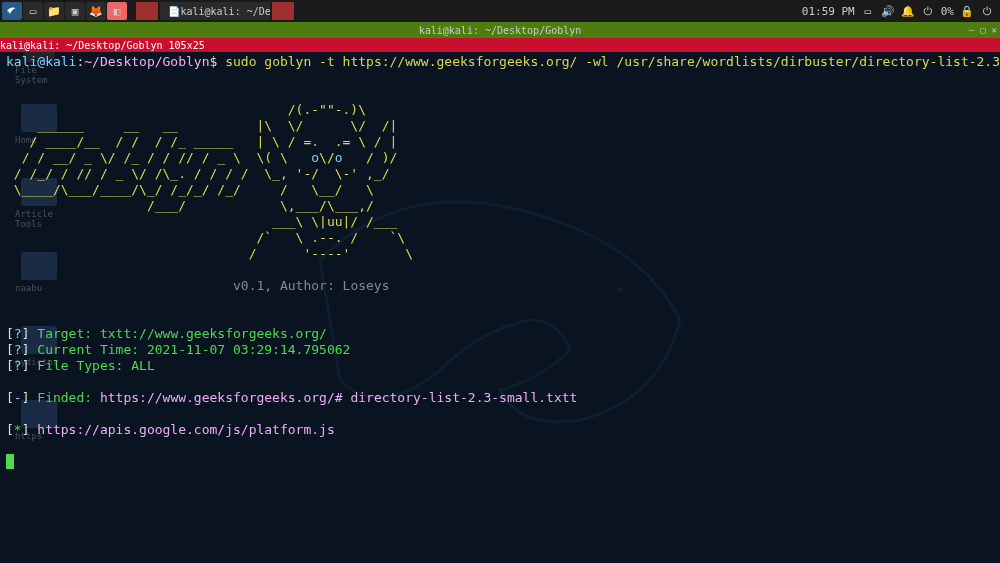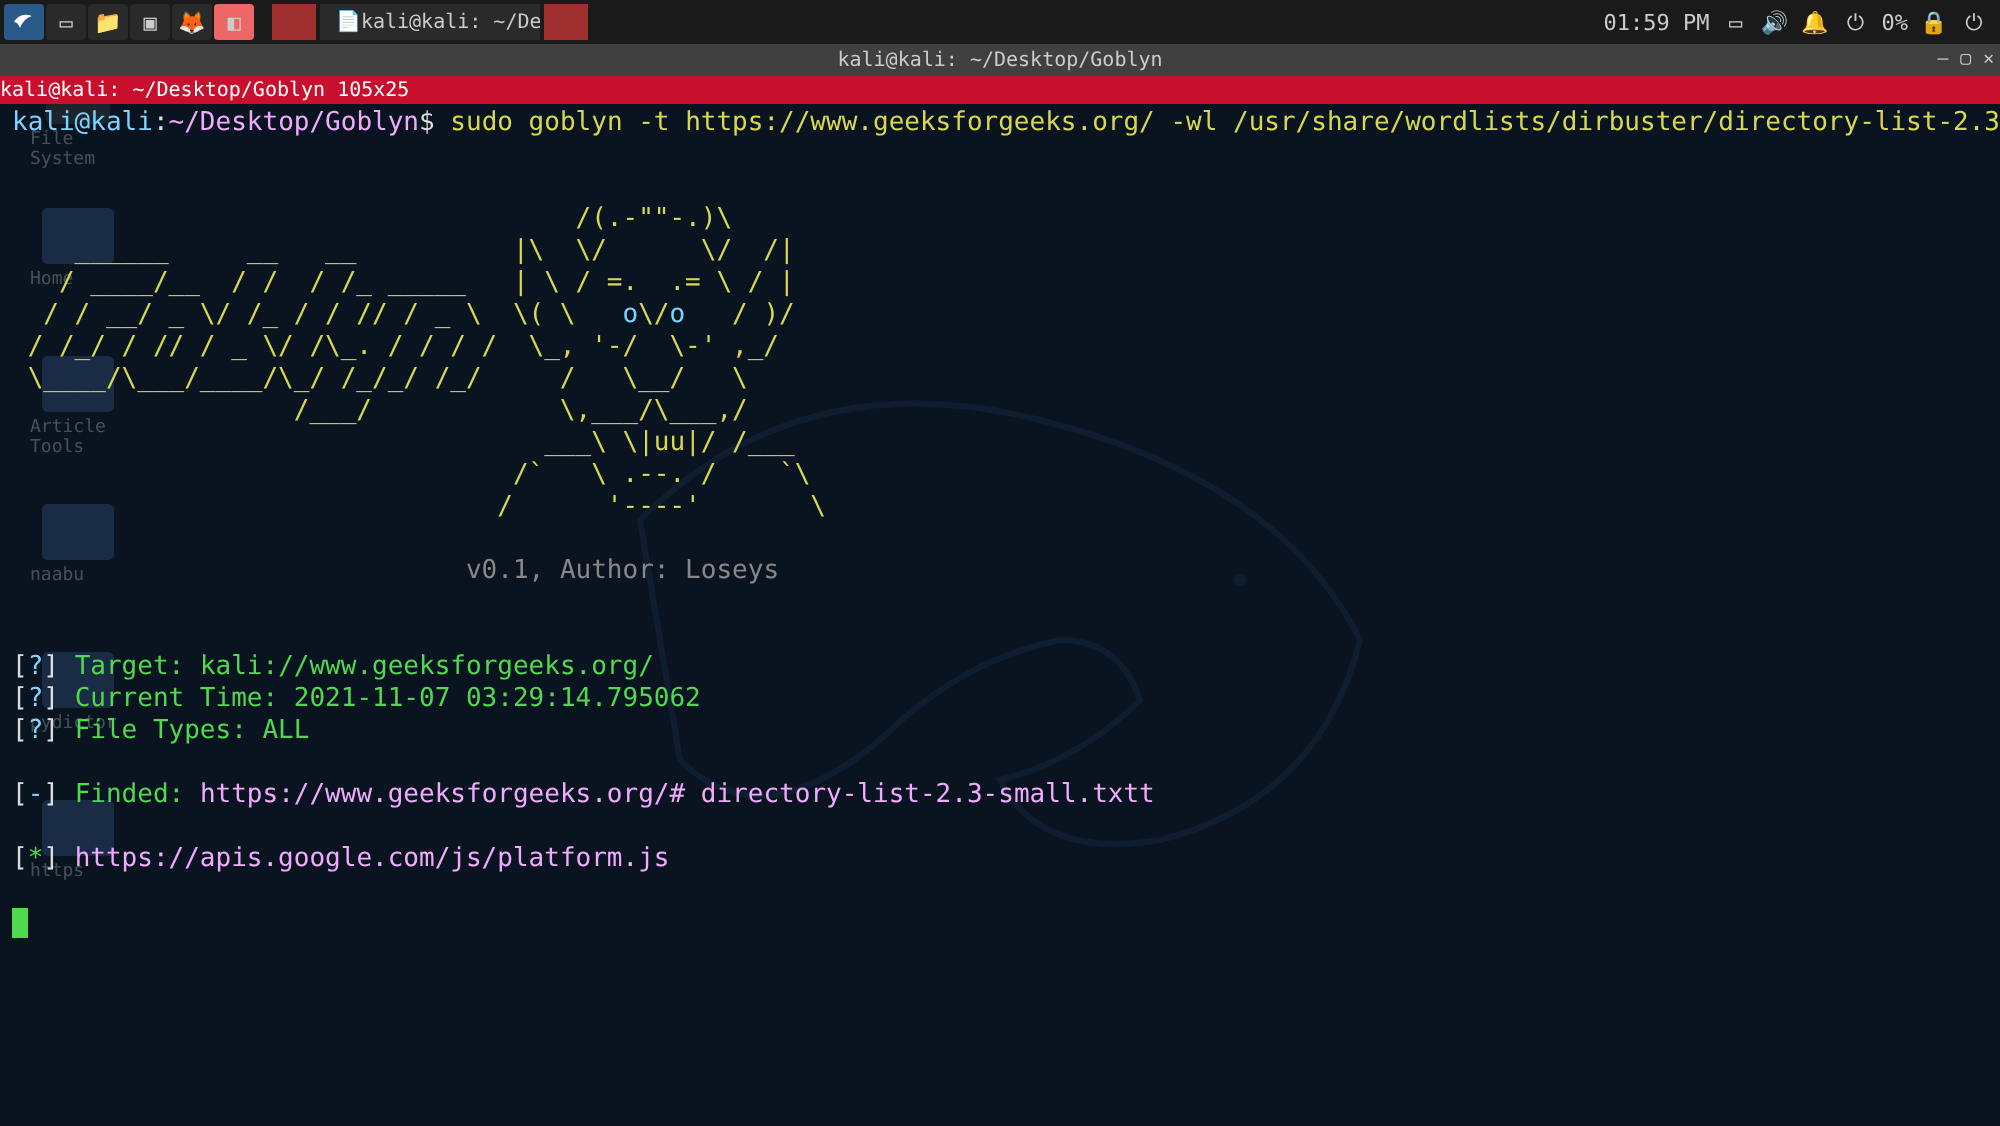--- a/index.html
+++ b/index.html
@@ -6,21 +6,21 @@
 body{width:1000px;height:563px;background:#0a1420;font-family:monospace;font-size:12px;overflow:hidden;position:relative}
 .panel{height:22px;background:#1a1a1a;display:flex;align-items:center;color:#ccc;font-size:11px}
 .panel-left{display:flex;align-items:center;gap:1px;padding-left:2px}
 .p-btn{width:20px;height:18px;display:flex;align-items:center;justify-content:center;background:#2a2a2a;border-radius:2px}
 .p-btn.kali{background:#2a5a8a}
 .tasks{display:flex;margin-left:8px;gap:2px}
 .task{height:18px;padding:0 8px;display:flex;align-items:center;background:#2a2a2a;font-size:10px;max-width:110px;overflow:hidden;white-space:nowrap}
 .task.active{background:#3a3a3a}
 .panel-right{margin-left:auto;display:flex;align-items:center;gap:6px;padding-right:6px}
 .tray-i{width:14px;height:14px;display:flex;align-items:center;justify-content:center;color:#ccc}
-.titlebar{height:16px;background:#404040;display:flex;align-items:center;justify-content:center;color:#ccc;font-size:10px;position:relative}
+.titlebar{height:16px;background:#4d7c0f;display:flex;align-items:center;justify-content:center;color:#ccc;font-size:10px;position:relative}
 .win-ctrl{position:absolute;right:3px;display:flex;gap:6px;font-size:9px}
 .redbar{height:14px;background:#c8102e;display:flex;align-items:center;justify-content:flex-start;color:#fff;font-size:10px}
 .term{padding:2px 6px;font-family:'DejaVu Sans Mono',monospace;font-size:13px;line-height:16px;white-space:pre;color:#ccc;position:relative;height:510px;overflow:hidden}
 .red{color:#7dd3fc}
 .blue{color:#f0abfc}
 .white{color:#ddd}
 .yellow{color:#d8d850}
 .green{color:#50d850}
 .grey{color:#888}
 .cursor{display:inline-block;width:8px;height:15px;background:#50d850}
@@ -86,21 +86,21 @@
  / /_/ / // / _ \/ /\_. / / / /  \_, '-/  \-' ,_/
  \____/\___/____/\_/ /_/_/ /_/     /   \__/   \
                   /___/            \,___/\___,/
                                   ___\ \|uu|/ /___
                                 /`   \ .--. /    `\
                                /      '----'       \
 </span>
                              <span class="grey">v0.1, Author: Loseys</span>
 
 
-<span class="white">[</span><span class="red">?</span><span class="white">]</span> <span class="green">Target:</span> <span class="green">kali://www.geeksforgeeks.org/</span>
+<span class="white">[</span><span class="red">?</span><span class="white">]</span> <span class="green">Target:</span> <span class="green">txtt://www.geeksforgeeks.org/</span>
 <span class="white">[</span><span class="red">?</span><span class="white">]</span> <span class="green">Current Time:</span> <span class="green">2021-11-07 03:29:14.795062</span>
 <span class="white">[</span><span class="red">?</span><span class="white">]</span> <span class="green">File Types:</span> <span class="green">ALL</span>
 
 <span class="white">[</span><span class="red">-</span><span class="white">]</span> <span class="green">Finded:</span> <span class="blue">https://www.geeksforgeeks.org/#</span> <span class="blue">directory-list-2.3-small.txtt</span>
 
 <span class="white">[</span><span class="green">*</span><span class="white">]</span> <span class="blue">https://apis.google.com/js/platform.js</span>
 
 <span class="cursor"></span></div>
 
 <div class="desktop-icons">

